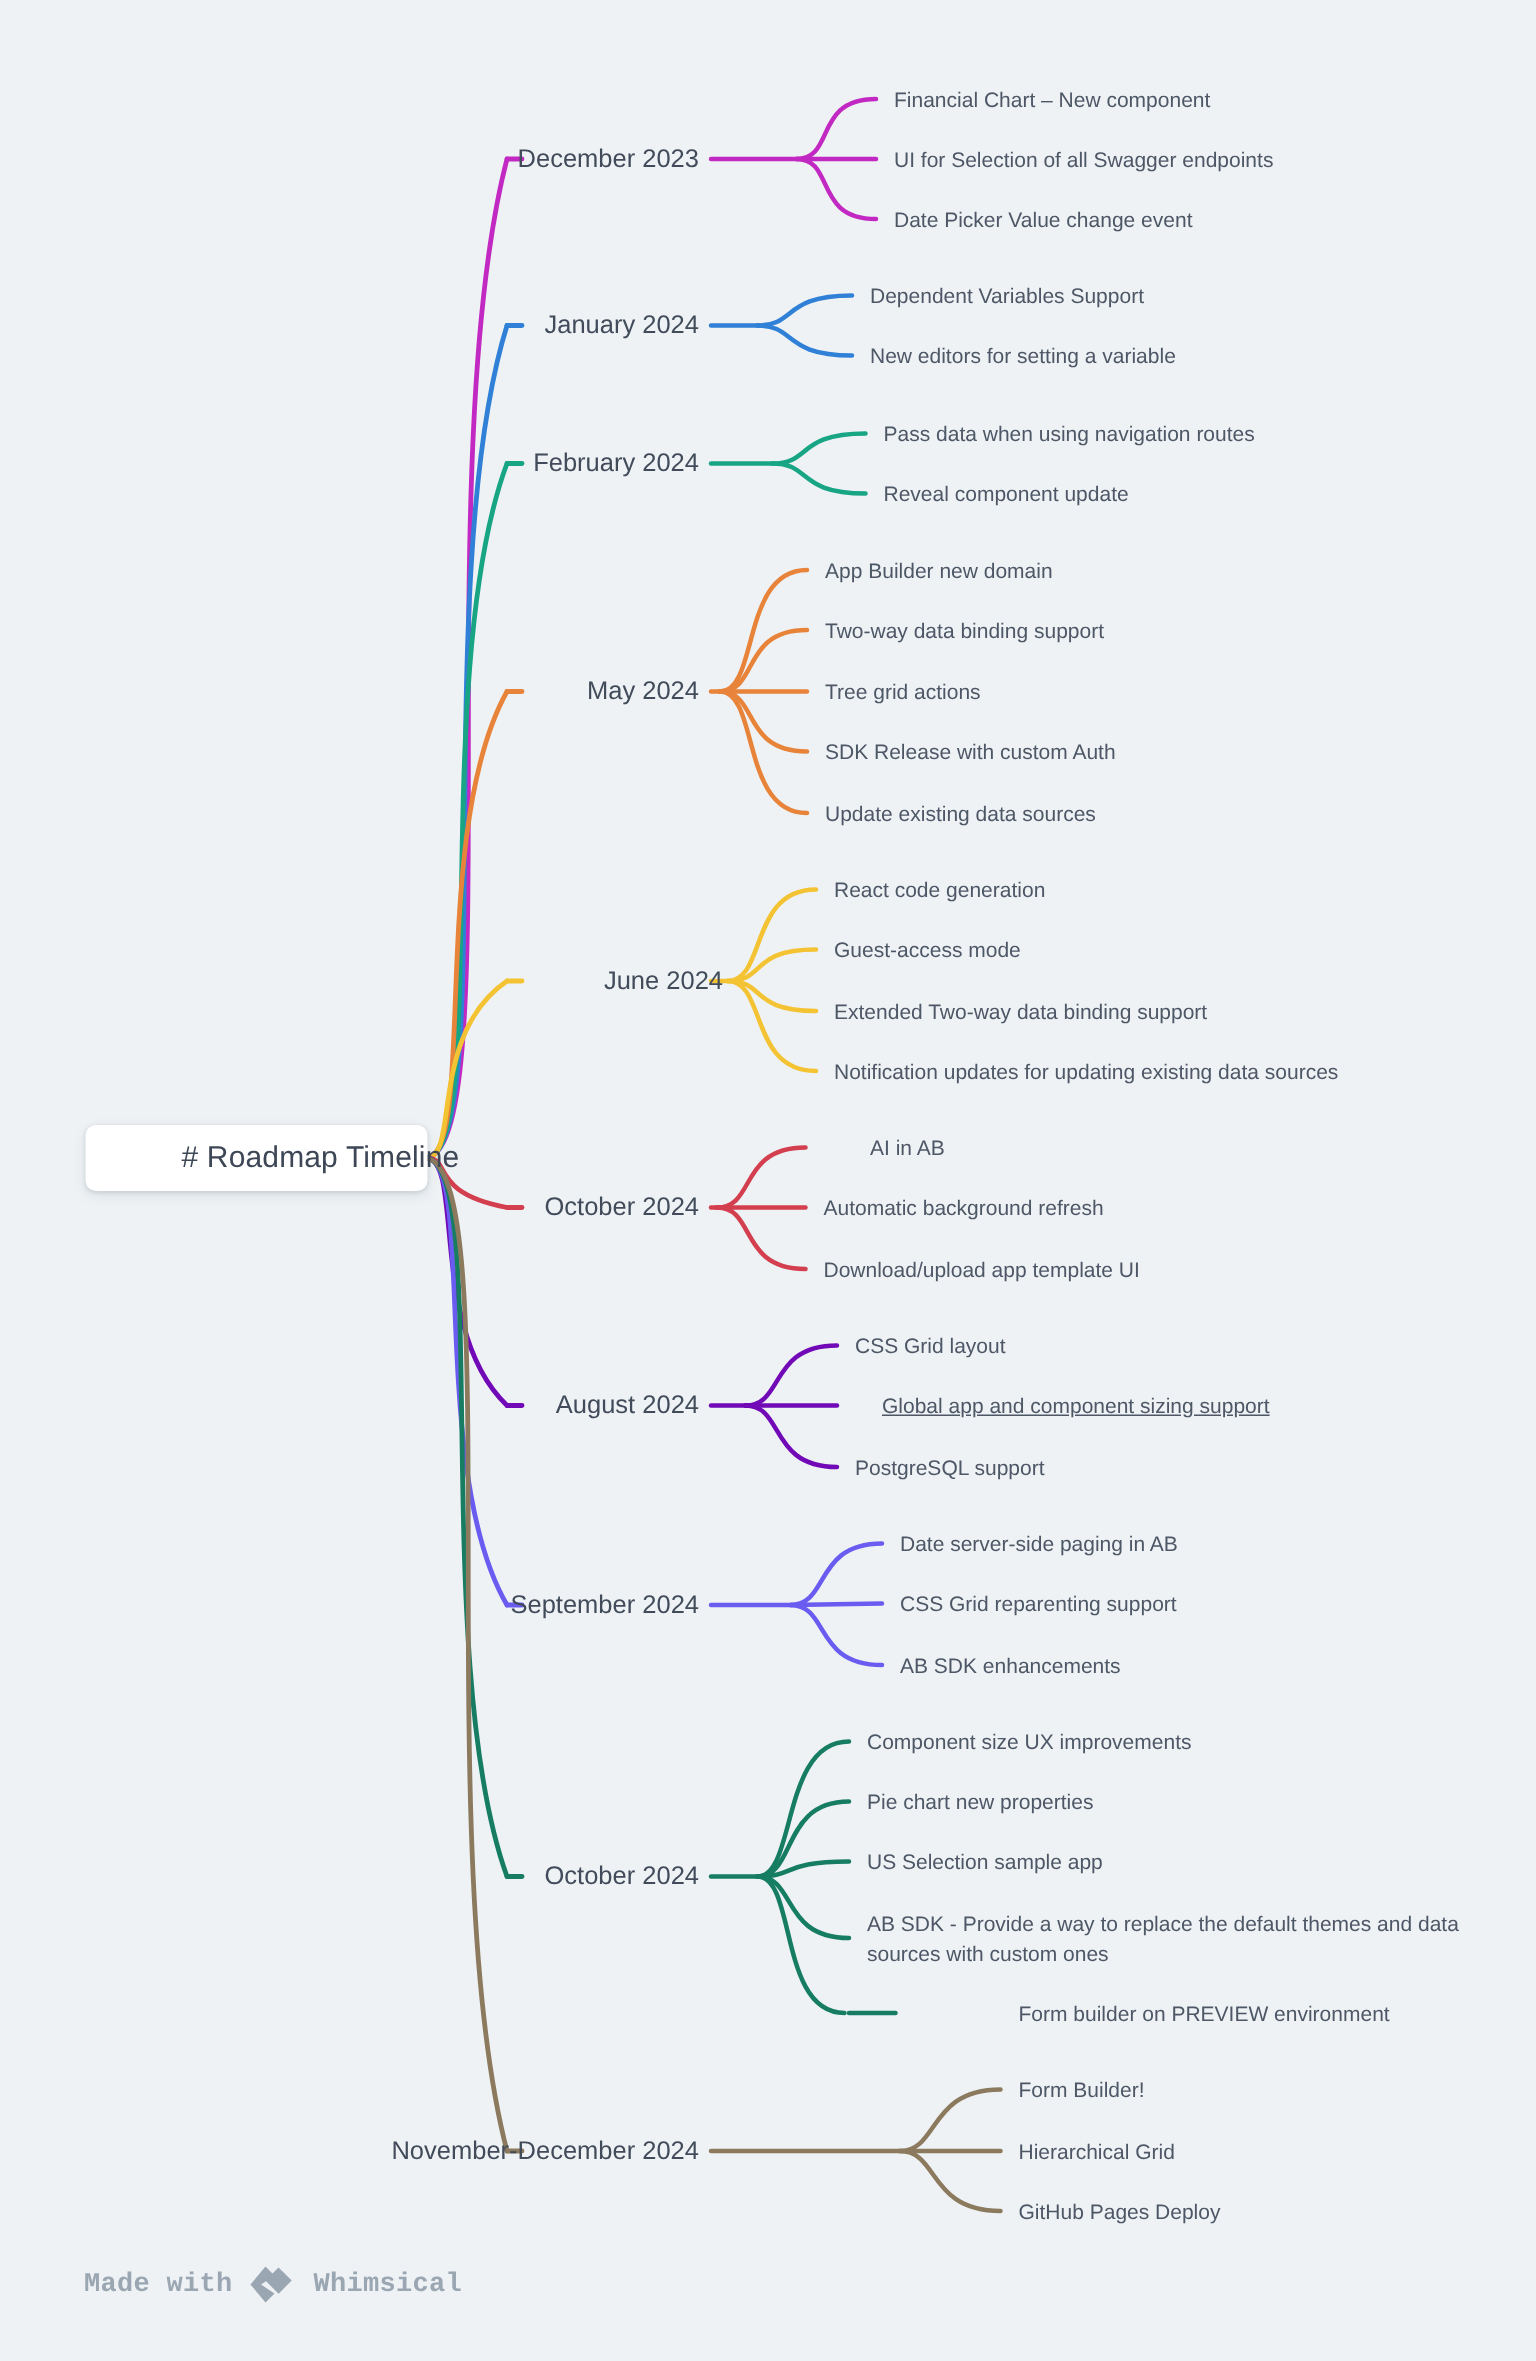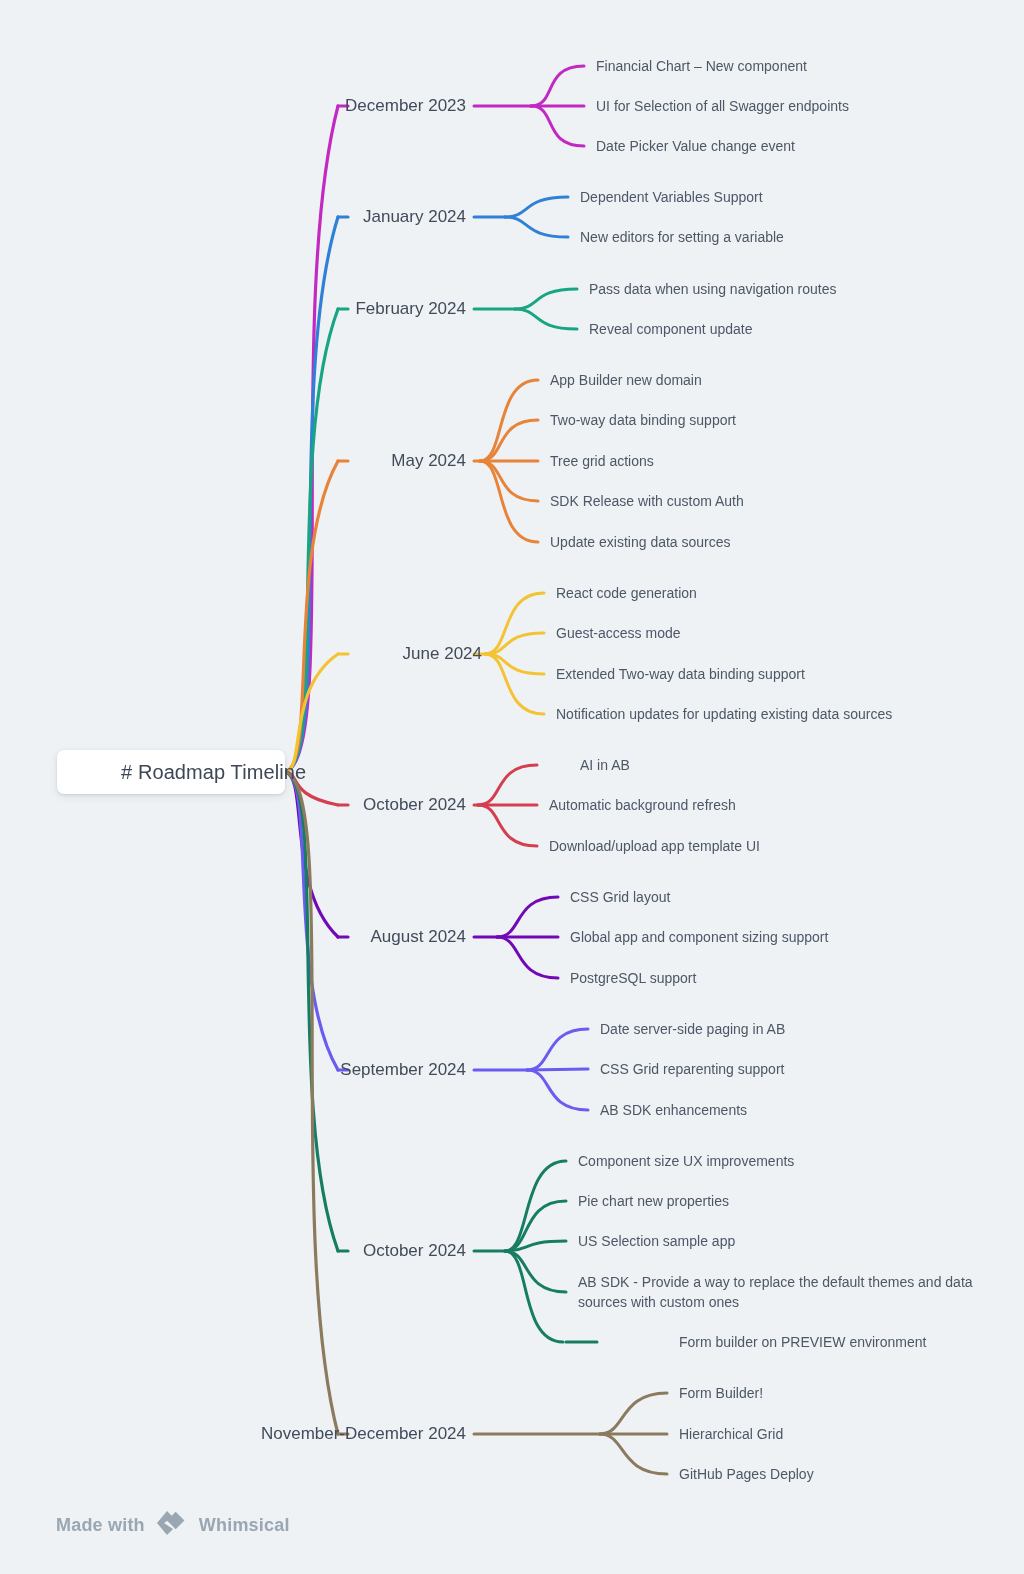--- a/index.html
+++ b/index.html
@@ -46,21 +46,21 @@
     color:#4d5766;
     white-space:nowrap;
     transform:translateY(-50%);
     line-height:20px;
   }
   .leaf-label.wrap{white-space:normal;width:395px;}
 
   .footer{
     position:absolute;
     left:56px; top:1510px;
-    display:flex;align-items:flex-end;gap:10px;
+    display:flex;align-items:center;gap:10px;font-family:Liberation Mono, monospace;
   }
   .footer-text{
     font-size:18px;font-weight:bold;color:#9aa6b2;letter-spacing:.2px;
   }
   .wlogo{width:34px;height:26px;position:relative;display:inline-block;}
 </style>
 </head>
 <body>
 
 <div id="canvas">
@@ -156,21 +156,21 @@
       <div class="leaf-label" style="left: 556px; top: 593px;">React code generation</div>
       <div class="leaf-label" style="left: 556px; top: 633px;">Guest-access mode</div>
       <div class="leaf-label" style="left: 556px; top: 674px;">Extended Two-way data binding support</div>
       <div class="leaf-label" style="left: 556px; top: 714px;">Notification updates for updating existing data sources</div>
       <div class="branch-label" style="left: 0px; width: 466px; top: 805px;">October 2024</div>
       <div class="leaf-label" style="left: 580px; top: 765px;">AI in AB</div>
       <div class="leaf-label" style="left: 549px; top: 805px;">Automatic background refresh</div>
       <div class="leaf-label" style="left: 549px; top: 846px;">Download/upload app template UI</div>
       <div class="branch-label" style="left: 0px; width: 466px; top: 937px;">August 2024</div>
       <div class="leaf-label" style="left: 570px; top: 897px;">CSS Grid layout</div>
-      <div class="leaf-label" style="left: 570px; top: 937px;">Global app and component sizing support</div>
+      <div class="leaf-label" style="left: 588px; top: 937px; text-decoration: underline;">Global app and component sizing support</div>
       <div class="leaf-label" style="left: 570px; top: 978px;">PostgreSQL support</div>
       <div class="branch-label" style="left: 0px; width: 466px; top: 1070px;">September 2024</div>
       <div class="leaf-label" style="left: 600px; top: 1029px;">Date server-side paging in AB</div>
       <div class="leaf-label" style="left: 600px; top: 1069px;">CSS Grid reparenting support</div>
       <div class="leaf-label" style="left: 600px; top: 1110px;">AB SDK enhancements</div>
       <div class="branch-label" style="left: 0px; width: 466px; top: 1251px;">October 2024</div>
       <div class="leaf-label" style="left: 578px; top: 1161px;">Component size UX improvements</div>
       <div class="leaf-label" style="left: 578px; top: 1201px; text-align: center;">Pie chart new properties</div>
       <div class="leaf-label" style="left: 578px; top: 1241px;">US Selection sample app</div>
       <div class="leaf-label wrap" style="left: 578px; top: 1292px;">AB SDK - Provide a way to replace the default themes and data sources with custom ones</div>

